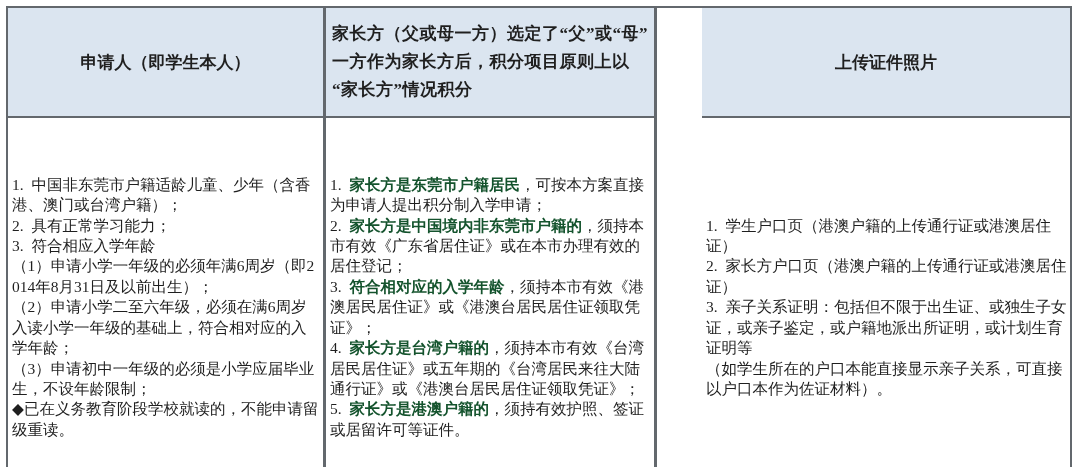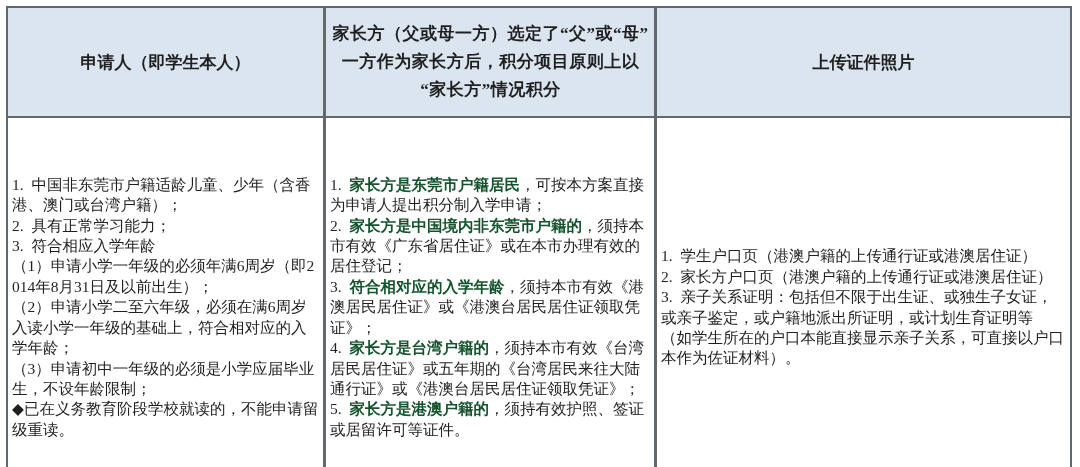--- a/index.html
+++ b/index.html
@@ -26,36 +26,36 @@
   }
   .row {
     display: grid;
     grid-template-columns: 318px 331px 1fr;
   }
   .cell {
     box-sizing: border-box;
     border-right: 3px solid #63686d;
     overflow: hidden;
   }
-  .cell:last-child { border-right: none; }
+  .cell:last-child { border-right: none; margin-left: 45px; }
 
   
   .header-row .cell {
     height: 110px;
     background: #dbe5f0;
     border-bottom: 2px solid #63686d;
     font-weight: bold;
     font-size: 17px;
     display: flex;
     align-items: center;
   }
   .hc-center { justify-content: center; text-align: left; }
   .hc-left {
     justify-content: flex-start;
-    text-align: center;
+    text-align: left;
     padding: 2px 5px 2px 6px;
     line-height: 28px;
     letter-spacing: 0.5px;
   }
 
   
   .body-row .cell {
     height: 381px;
     background: #ffffff;
     border-bottom: 2px solid #dadada;

